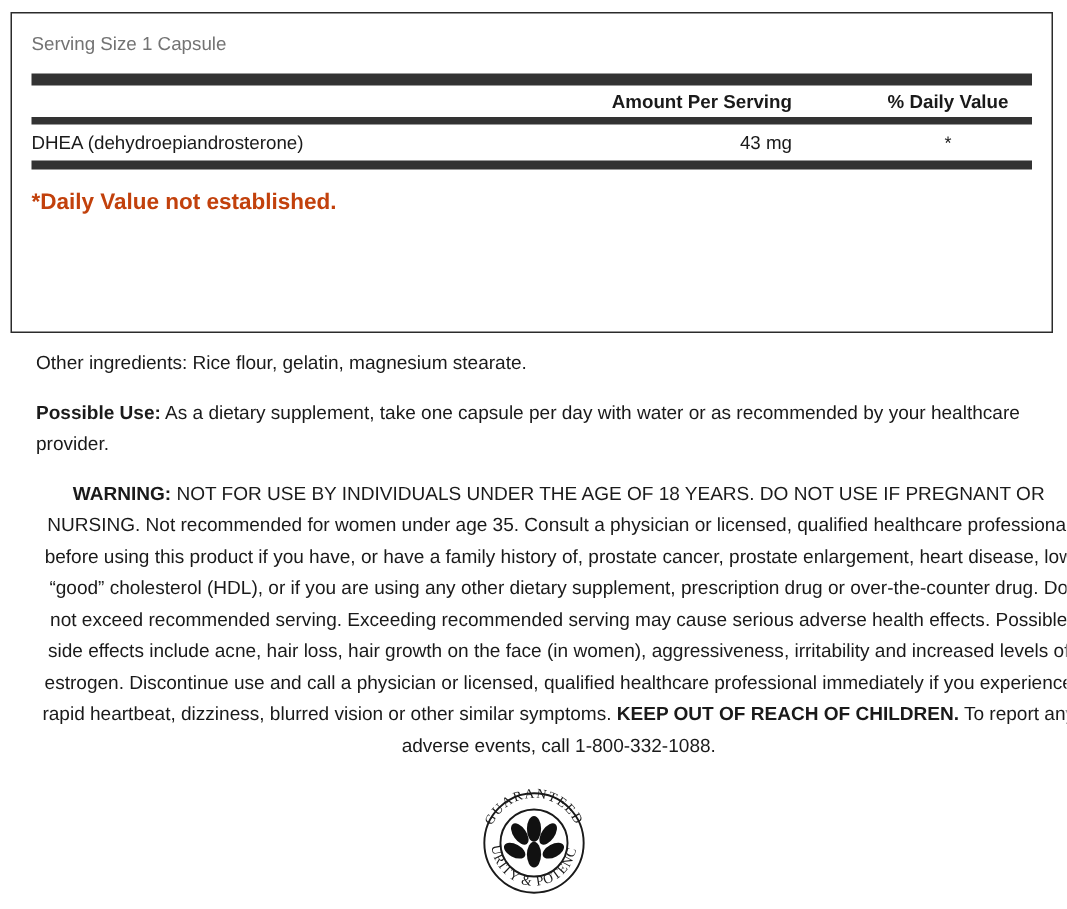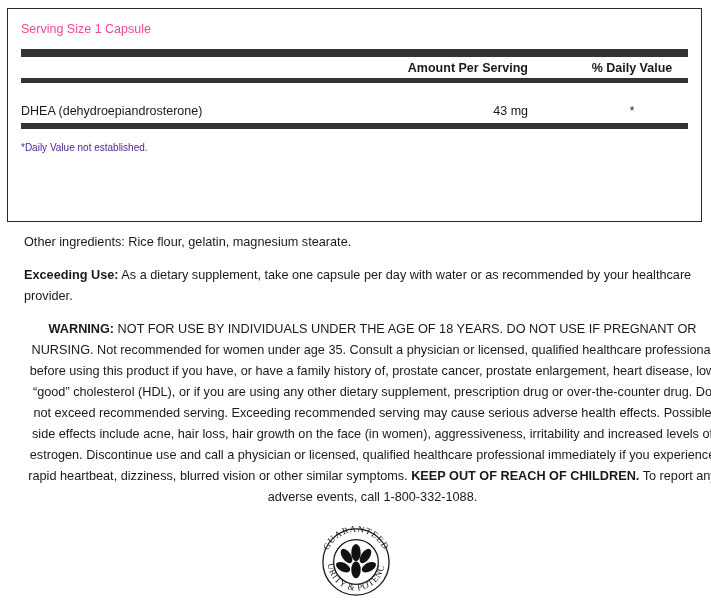--- a/index.html
+++ b/index.html
@@ -35,50 +35,51 @@
     font-weight: bold;
     letter-spacing: -0.2px;
     line-height: 1;
     margin: 0;
     padding: 20px 0 0 6px;
     color: #111;
   }
   .sf-serving {
     font-size: 12.5px;
     padding: 13px 0 0 6px;
-    color: #ec4899;
+    color: #737373;
   }
 
   .bar {
     background: #333333;
     margin: 0 6px;
   }
   .bar-thick { height: 8px; margin-top: 13px; }
   .bar-mid   { height: 5px; }
   .bar-bot   { height: 6px; }
 
   .sf-row {
     display: flex;
     align-items: baseline;
     margin: 0 6px;
     font-size: 12.5px;
     justify-content: center;
   }
   .sf-head-row { font-weight: bold; padding: 4px 0 3px 0; }
-  .sf-item-row { padding: 21px 0 5px 0; }
+  .sf-item-row { padding: 5px 0 5px 0; }
 
   .col-name   { flex: 1 1 auto; text-align: left; }
   .col-amount { width: 135px; text-align: right; }
   .col-dv     { width: 112px; text-align: center; margin-left: 48px; }
   .col-dv.star { font-size: 12px; }
 
   .sf-footnote {
-    font-size: 10px;
+    font-size: 15px;
     padding: 13px 0 0 6px;
-    color: #4c1d95;
+    color: #c2410c;
+    font-weight: bold;
   }
 
   
   .body-copy {
     position: absolute;
     left: 24px;
     top: 232px;
     width: 697px;
     font-size: 12.7px;
     line-height: 21px;
@@ -132,21 +133,21 @@
   </div>
 </div>
 
 <div class="body-copy">
 
   <p>
     <span>Other ingredients: Rice flour, gelatin, magnesium stearate.</span>
   </p>
 
   <p>
-    <span class="b">Exceeding Use:</span><span> As a dietary supplement, take one capsule per day with water or as recommended by your healthcare provider.</span>
+    <span class="b">Possible Use:</span><span> As a dietary supplement, take one capsule per day with water or as recommended by your healthcare provider.</span>
   </p>
 
   <p class="warning">
     <span class="b">WARNING:</span><span> NOT FOR USE BY INDIVIDUALS UNDER THE AGE OF 18 YEARS. DO NOT USE IF PREGNANT OR NURSING. Not recommended for women under age 35. Consult a physician or licensed, qualified healthcare professional before using this product if you have, or have a family history of, prostate cancer, prostate enlargement, heart disease, low “good” cholesterol (HDL), or if you are using any other dietary supplement, prescription drug or over-the-counter drug. Do not exceed recommended serving. Exceeding recommended serving may cause serious adverse health effects. Possible side effects include acne, hair loss, hair growth on the face (in women), aggressiveness, irritability and increased levels of estrogen. Discontinue use and call a physician or licensed, qualified healthcare professional immediately if you experience rapid heartbeat, dizziness, blurred vision or other similar symptoms. </span><span class="b">KEEP OUT OF REACH OF CHILDREN.</span><span> To report any adverse events, call 1-800-332-1088.</span>
   </p>
 </div>
 
 <div class="seal-wrap">
   <svg class="seal" width="86" height="86" viewBox="0 0 200 200">
     <defs>

